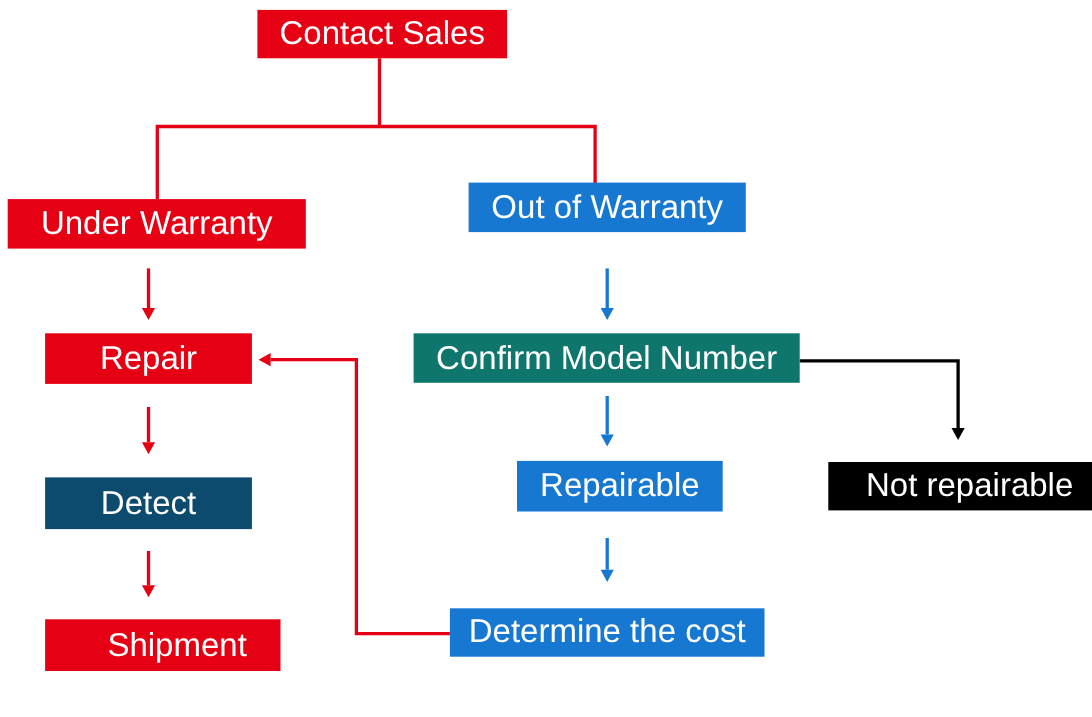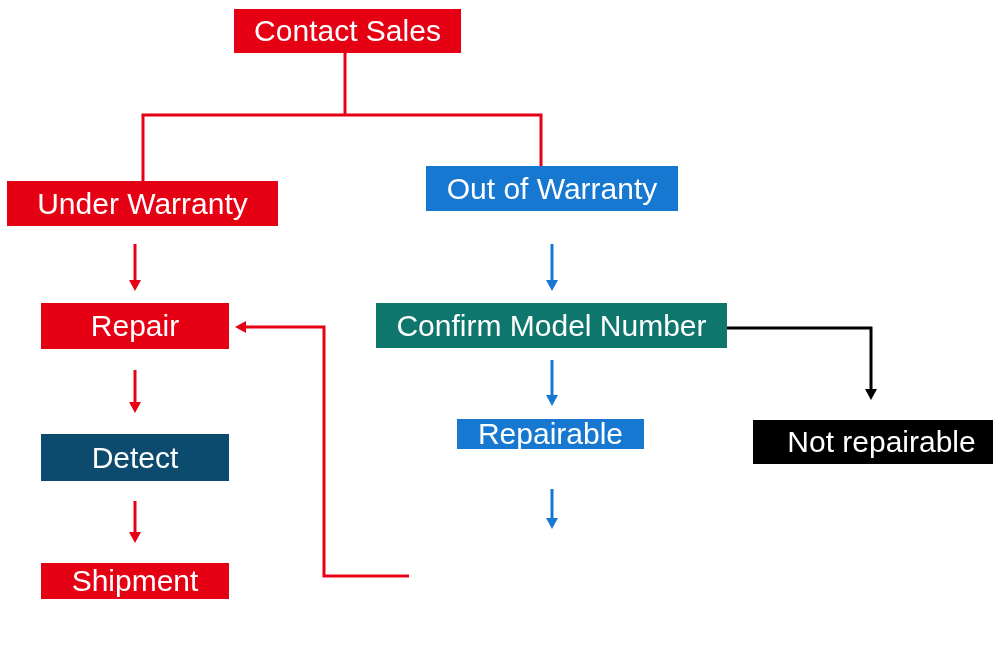--- a/index.html
+++ b/index.html
@@ -69,30 +69,33 @@
   </div>
 
   <div class="node" style="left: 41px; top: 303px; width: 188px; height: 46px; background-color: rgb(230, 0, 20);">
     <span class="node-label">Repair</span>
   </div>
 
   <div class="node" style="left: 376px; top: 303px; width: 351px; height: 45px; background-color: #0f766e;">
     <span class="node-label">Confirm Model Number</span>
   </div>
 
-  <div class="node" style="left: 457px; top: 419px; width: 187px; height: 30px; background-color: rgb(23, 120, 210);">
+  <div class="node" style="left: 470px; top: 419px; width: 187px; height: 46px; background-color: rgb(23, 120, 210);">
     <span class="node-label">Repairable</span>
   </div>
 
   <div class="node" style="left: 753px; top: 420px; width: 257px; height: 44px; background-color: rgb(0, 0, 0); align-items: center;">
     <span class="node-label">Not repairable</span>
   </div>
 
   <div class="node" style="left: 41px; top: 434px; width: 188px; height: 47px; background-color: #0c4a6e;">
     <span class="node-label">Detect</span>
   </div>
 
-  <div class="node" style="left: 41px; top: 563px; width: 188px; height: 36px; background-color: rgb(230, 0, 20);">
+  <div class="node" style="left: 41px; top: 563px; width: 188px; height: 47px; background-color: rgb(230, 0, 20); padding-left: 26px;">
     <span class="node-label">Shipment</span>
   </div>
 
+  <div class="node" style="left: 409px; top: 553px; width: 286px; height: 44px; background-color: rgb(23, 120, 210);">
+    <span class="node-label">Determine the cost</span>
+  </div>
 
 </div>
 
 </body></html>

